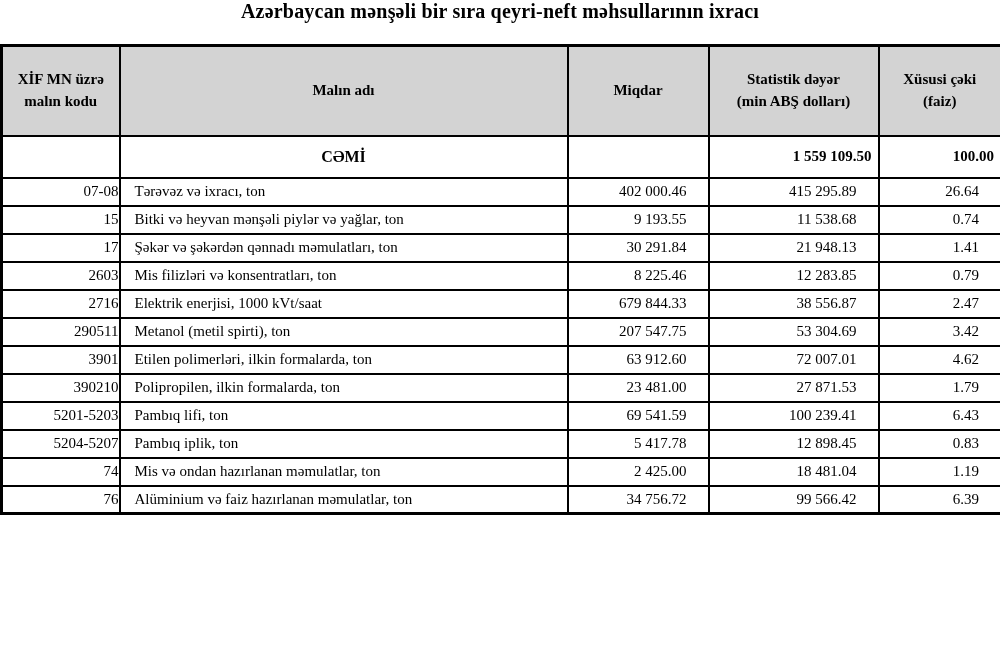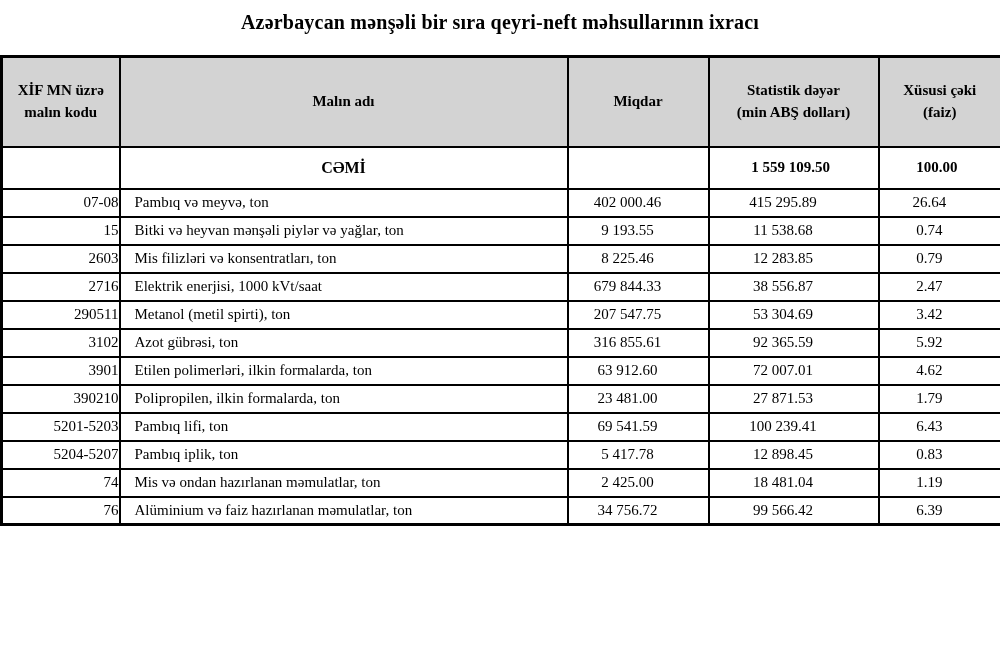--- a/index.html
+++ b/index.html
@@ -5,21 +5,20 @@
   * { margin: 0; padding: 0; box-sizing: border-box; }
   html, body {
     width: 1000px; height: 657px;
     background: #ffffff;
     overflow: hidden;
     font-family: "Liberation Serif", "DejaVu Serif", serif;
     color: #000;
   }
   .title {
     text-align: center;
-    padding-top: 11px;
     font-size: 20px;
     font-weight: bold;
     letter-spacing: 0.2px;
   }
   table.export-table {
     margin-top: 21px;
     width: 1000px;
     table-layout: fixed;
     border-collapse: collapse;
     border: 3px solid #000;
@@ -34,21 +33,21 @@
     background: #d3d3d3;
     height: 90px;
     font-weight: bold;
     text-align: center;
     white-space: pre-line;
     line-height: 1.45;
   }
   .export-table tbody td { height: 28px; background: #fff; }
   td.col-code { text-align: right; padding-left: 8px; }
   td.col-name { text-align: left; padding-left: 14px; }
-  td.col-num  { text-align: center; padding-right: 21px; }
+  td.col-num  { text-align: right; padding-right: 21px; }
   td.qty-dash { text-align: center; padding-right: 0; }
   tr.total-row td { font-weight: bold; height: 42px; }
   tr.total-row td.col-name { text-align: center; padding-left: 0; font-size: 16px; }
   tr.total-row td.col-num { padding-right: 6px; }
 </style>
 </head>
 <body>
 
 <div class="title">Azərbaycan mənşəli bir sıra qeyri-neft məhsullarının ixracı</div>
 
@@ -75,31 +74,38 @@
   <tbody>
       <tr class="total-row">
         <td class="col-code"></td>
         <td class="col-name">CƏMİ</td>
         <td class="col-num"></td>
         <td class="col-num">1 559 109.50</td>
         <td class="col-num">100.00</td>
       </tr>
       <tr>
         <td class="col-code">07-08</td>
-        <td class="col-name">Pambıq və meyvə, ton</td>
+        <td class="col-name">Tərəvəz və ixracı, ton</td>
         <td class="col-num">402 000.46</td>
         <td class="col-num">415 295.89</td>
         <td class="col-num">26.64</td>
       </tr>
       <tr>
         <td class="col-code">15</td>
         <td class="col-name">Bitki və heyvan mənşəli piylər və yağlar, ton</td>
         <td class="col-num">9 193.55</td>
         <td class="col-num">11 538.68</td>
         <td class="col-num">0.74</td>
+      </tr>
+      <tr>
+        <td class="col-code">17</td>
+        <td class="col-name">Şəkər və şəkərdən qənnadı məmulatları, ton</td>
+        <td class="col-num">30 291.84</td>
+        <td class="col-num">21 948.13</td>
+        <td class="col-num">1.41</td>
       </tr>
       <tr>
         <td class="col-code">2603</td>
         <td class="col-name">Mis filizləri və konsentratları, ton</td>
         <td class="col-num">8 225.46</td>
         <td class="col-num">12 283.85</td>
         <td class="col-num">0.79</td>
       </tr>
       <tr>
         <td class="col-code">2716</td>
@@ -107,27 +113,20 @@
         <td class="col-num">679 844.33</td>
         <td class="col-num">38 556.87</td>
         <td class="col-num">2.47</td>
       </tr>
       <tr>
         <td class="col-code">290511</td>
         <td class="col-name">Metanol (metil spirti), ton</td>
         <td class="col-num">207 547.75</td>
         <td class="col-num">53 304.69</td>
         <td class="col-num">3.42</td>
-      </tr>
-      <tr>
-        <td class="col-code">3102</td>
-        <td class="col-name">Azot gübrəsi, ton</td>
-        <td class="col-num">316 855.61</td>
-        <td class="col-num">92 365.59</td>
-        <td class="col-num">5.92</td>
       </tr>
       <tr>
         <td class="col-code">3901</td>
         <td class="col-name">Etilen polimerləri, ilkin formalarda, ton</td>
         <td class="col-num">63 912.60</td>
         <td class="col-num">72 007.01</td>
         <td class="col-num">4.62</td>
       </tr>
       <tr>
         <td class="col-code">390210</td>

